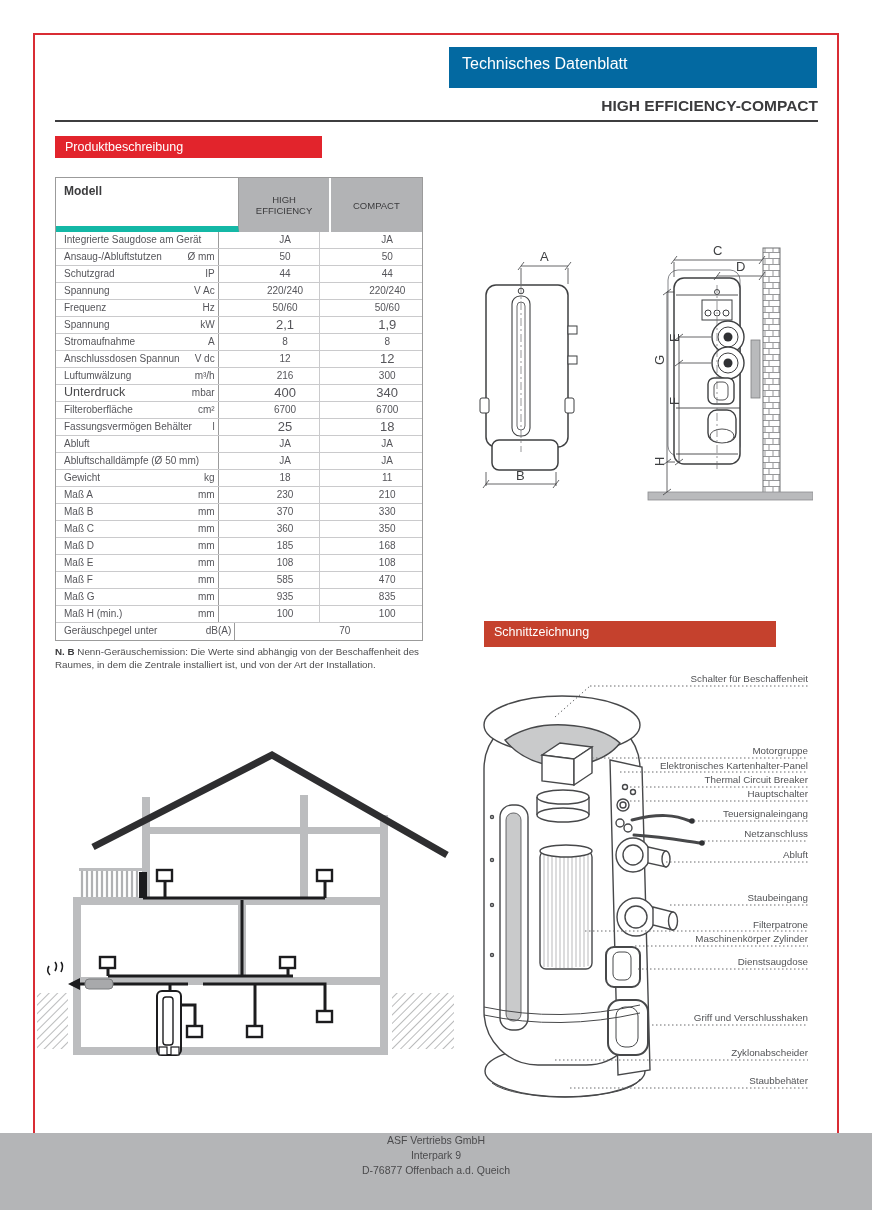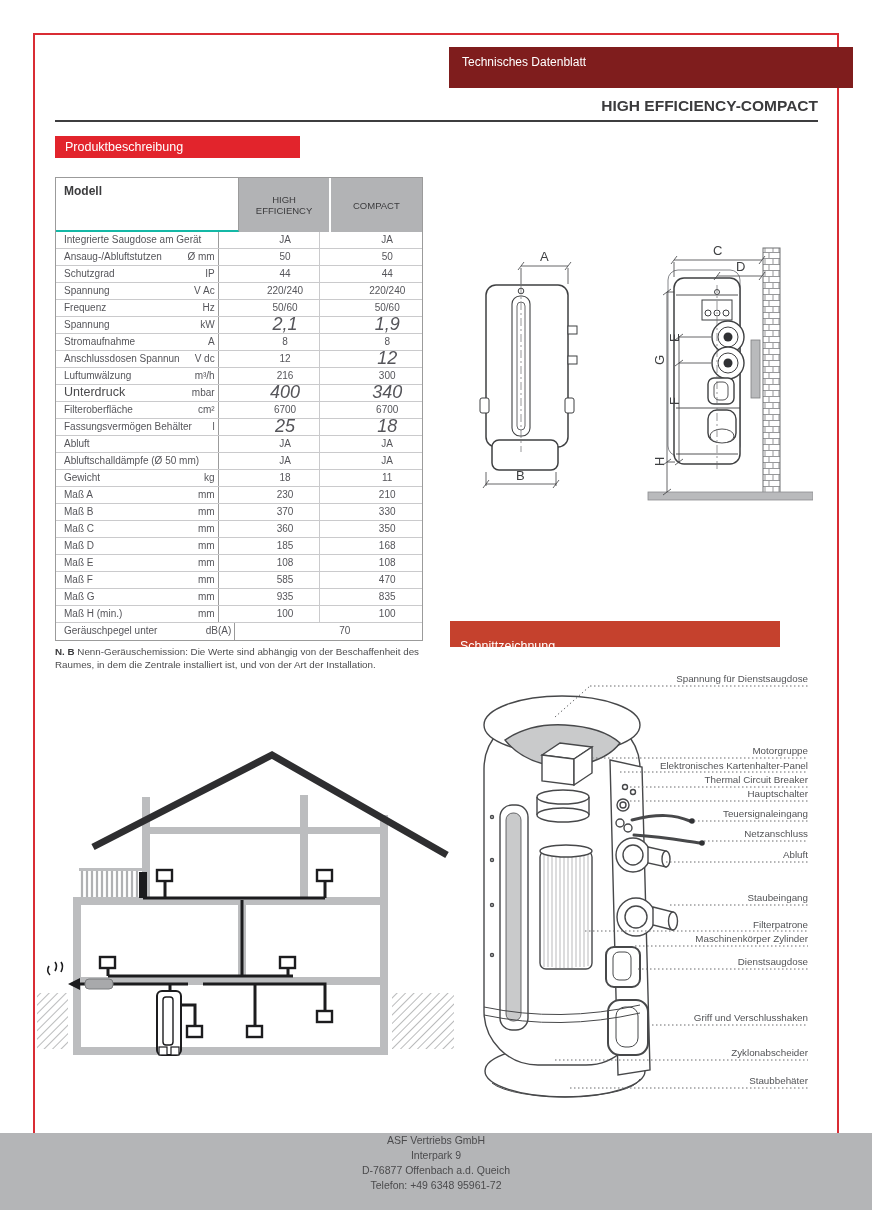--- a/index.html
+++ b/index.html
@@ -4,46 +4,46 @@
 <style>
   * { margin:0; padding:0; box-sizing:border-box; }
   body { background:#e8e8e8; font-family:"Liberation Sans", sans-serif; }
   #page { position:relative; width:872px; height:1210px; background:#ffffff; margin:0 auto; overflow:hidden; color:#3c3c3e; }
 
   
   .frame { position:absolute; left:33px; top:33px; width:806px; height:1100px;
            border:2px solid #d92c34; border-bottom:none; }
 
   
-  .header-box { position:absolute; left:449px; top:47px; width:404px; height:41px;
-                background:#7f1d1d; color:#fff; font-size:12px; padding:8px 0 0 13px; }
+  .header-box { position:absolute; left:449px; top:47px; width:368px; height:41px;
+                background:#0369a1; color:#fff; font-size:16px; padding:8px 0 0 13px; }
   .subtitle { position:absolute; left:400px; top:97px; width:418px; text-align:right;
               font-size:15.5px; font-weight:700; color:#3b3b3d; }
   .rule { position:absolute; left:55px; top:120px; width:763px; height:2px; background:#3d3d3f; }
 
   .section-bar { position:absolute; color:#fff; font-size:12.5px; padding:4px 0 0 10px; }
-  .bar-product { left:55px; top:136px; width:245px; height:22px; background:#e2242c; }
-  .bar-cutaway { left:450px; top:621px; width:330px; height:26px; background:#c5412d; padding-top:18px; }
+  .bar-product { left:55px; top:136px; width:267px; height:22px; background:#e2242c; }
+  .bar-cutaway { left:484px; top:621px; width:292px; height:26px; background:#c5412d; padding-top:4px; }
 
   
   .spec-table { position:absolute; left:55px; top:177px; width:368px; border:1px solid #9b9b9b;
                 font-size:10px; color:#55555a; background:#fff; }
   .t-head { display:flex; height:54px; }
-  .t-head .c0 { width:196px; border-right:1px solid #9b9b9b; border-bottom:2px solid #14b8a6;
+  .t-head .c0 { width:196px; border-right:1px solid #9b9b9b; border-bottom:6px solid #14b8a6;
                 font-weight:bold; font-size:12px; color:#3c3c3e; padding:6px 0 0 8px; }
   .t-head .ch { width:97px; background:#b2b3b5; display:flex; align-items:center; justify-content:center;
                 text-align:center; color:#3b3b3d; font-size:9.5px; line-height:11px; padding:0 6px; }
   .t-head .c1 { border-right:2px solid #fff; }
   .t-row { display:flex; height:17px; line-height:16px; border-bottom:1px solid #cacacc;gap:32px; }
   .t-row:last-child { border-bottom:none; }
   .t-row .cl { width:196px; border-right:1px solid #9b9b9b; display:flex; justify-content:space-between; padding:0 3px 0 8px; }
   .t-row .cv { width:85px; text-align:center; border-right:1px solid #cacacc; }
   .t-row .cv.last { border-right:none; }
   .t-row .cspan { width:170px; text-align:center; }
-  .cv.big { font-size:18px; line-height:15px;font-style:italic; }
+  .cv.big { font-size:13px; line-height:15px; }
   .lab.biglab { font-size:12.5px; line-height:15px; color:#4a4a4c;text-align:right; }
 
   .note { position:absolute; left:55px; top:645px; width:380px; font-size:9.8px; line-height:13px; color:#4d4d4f; }
   .note b { color:#3c3c3e; }
 
   
   .fig { position:absolute; }
   svg text { font-family:"Liberation Sans", sans-serif; }
 
   .cutlab { position:absolute; right:64px; font-size:9.8px; color:#525356; white-space:nowrap; }
@@ -414,21 +414,21 @@
       <path d="M200,250 H338"></path>
       <path d="M115,276 H338"></path>
       <path d="M165,291 H338"></path>
       <path d="M168,314 H338"></path>
       <path d="M182,370 H338"></path>
       <path d="M85,405 H338"></path>
       <path d="M100,433 H338"></path>
     </g>
   </svg>
 
-  <div class="cutlab" style="top:673px"><span>Spannung für Dienstsaugdose</span></div>
+  <div class="cutlab" style="top:673px"><span>Schalter für Beschaffenheit</span></div>
   <div class="cutlab" style="top:745px"><span>Motorgruppe</span></div>
   <div class="cutlab" style="top:760px"><span>Elektronisches Kartenhalter-Panel</span></div>
   <div class="cutlab" style="top:774px"><span>Thermal Circuit Breaker</span></div>
   <div class="cutlab" style="top:788px"><span>Hauptschalter</span></div>
   <div class="cutlab" style="top:808px"><span>Teuersignaleingang</span></div>
   <div class="cutlab" style="top:828px"><span>Netzanschluss</span></div>
   <div class="cutlab" style="top:849px"><span>Abluft</span></div>
   <div class="cutlab" style="top:892px"><span>Staubeingang</span></div>
   <div class="cutlab" style="top:919px"><span>Filterpatrone</span></div>
   <div class="cutlab" style="top:933px"><span>Maschinenkörper  Zylinder</span></div>
@@ -494,15 +494,14 @@
         <rect x="124" y="312" width="8" height="8" stroke-width="1.2"></rect>
         <rect x="136" y="312" width="8" height="8" stroke-width="1.2"></rect>
       </g>
     </g>
   </svg>
 
   <div class="footer">
     <div>ASF Vertriebs GmbH</div>
     <div>Interpark 9</div>
     <div>D-76877 Offenbach a.d. Queich</div>
-    <div>Telefon:  +49 6348 95961-72</div>
   </div>
 </div>
 
 </body></html>

